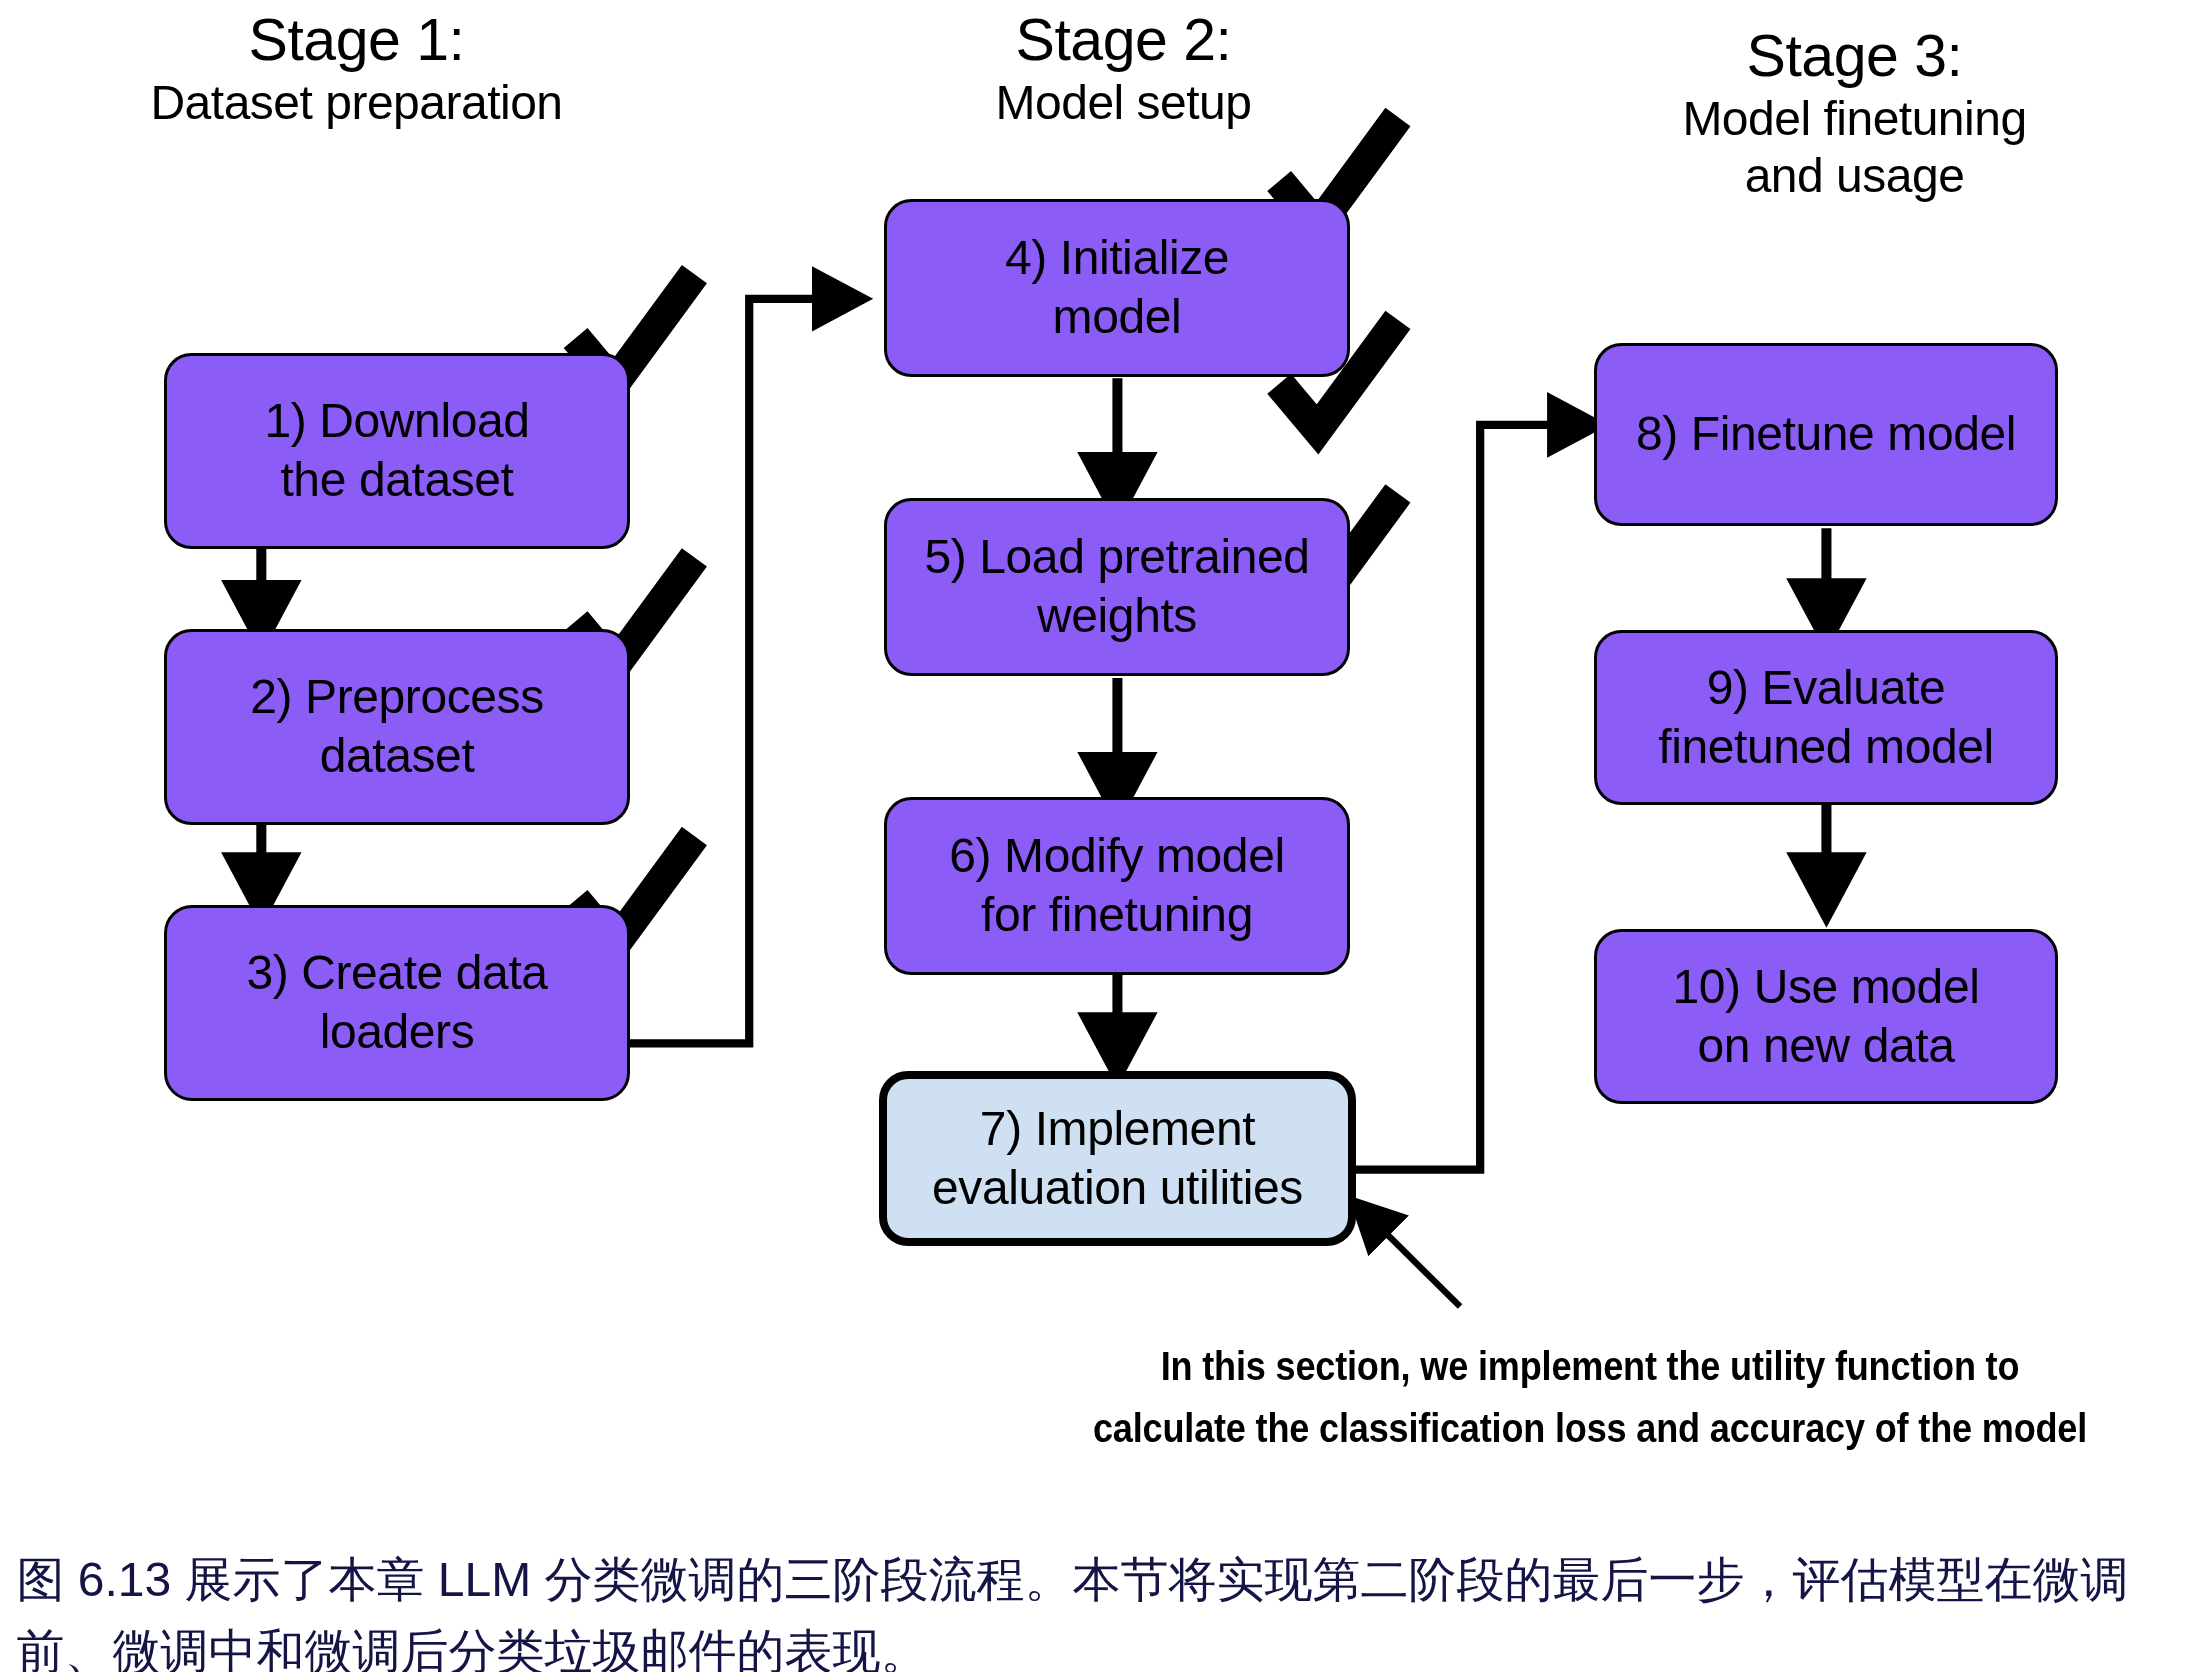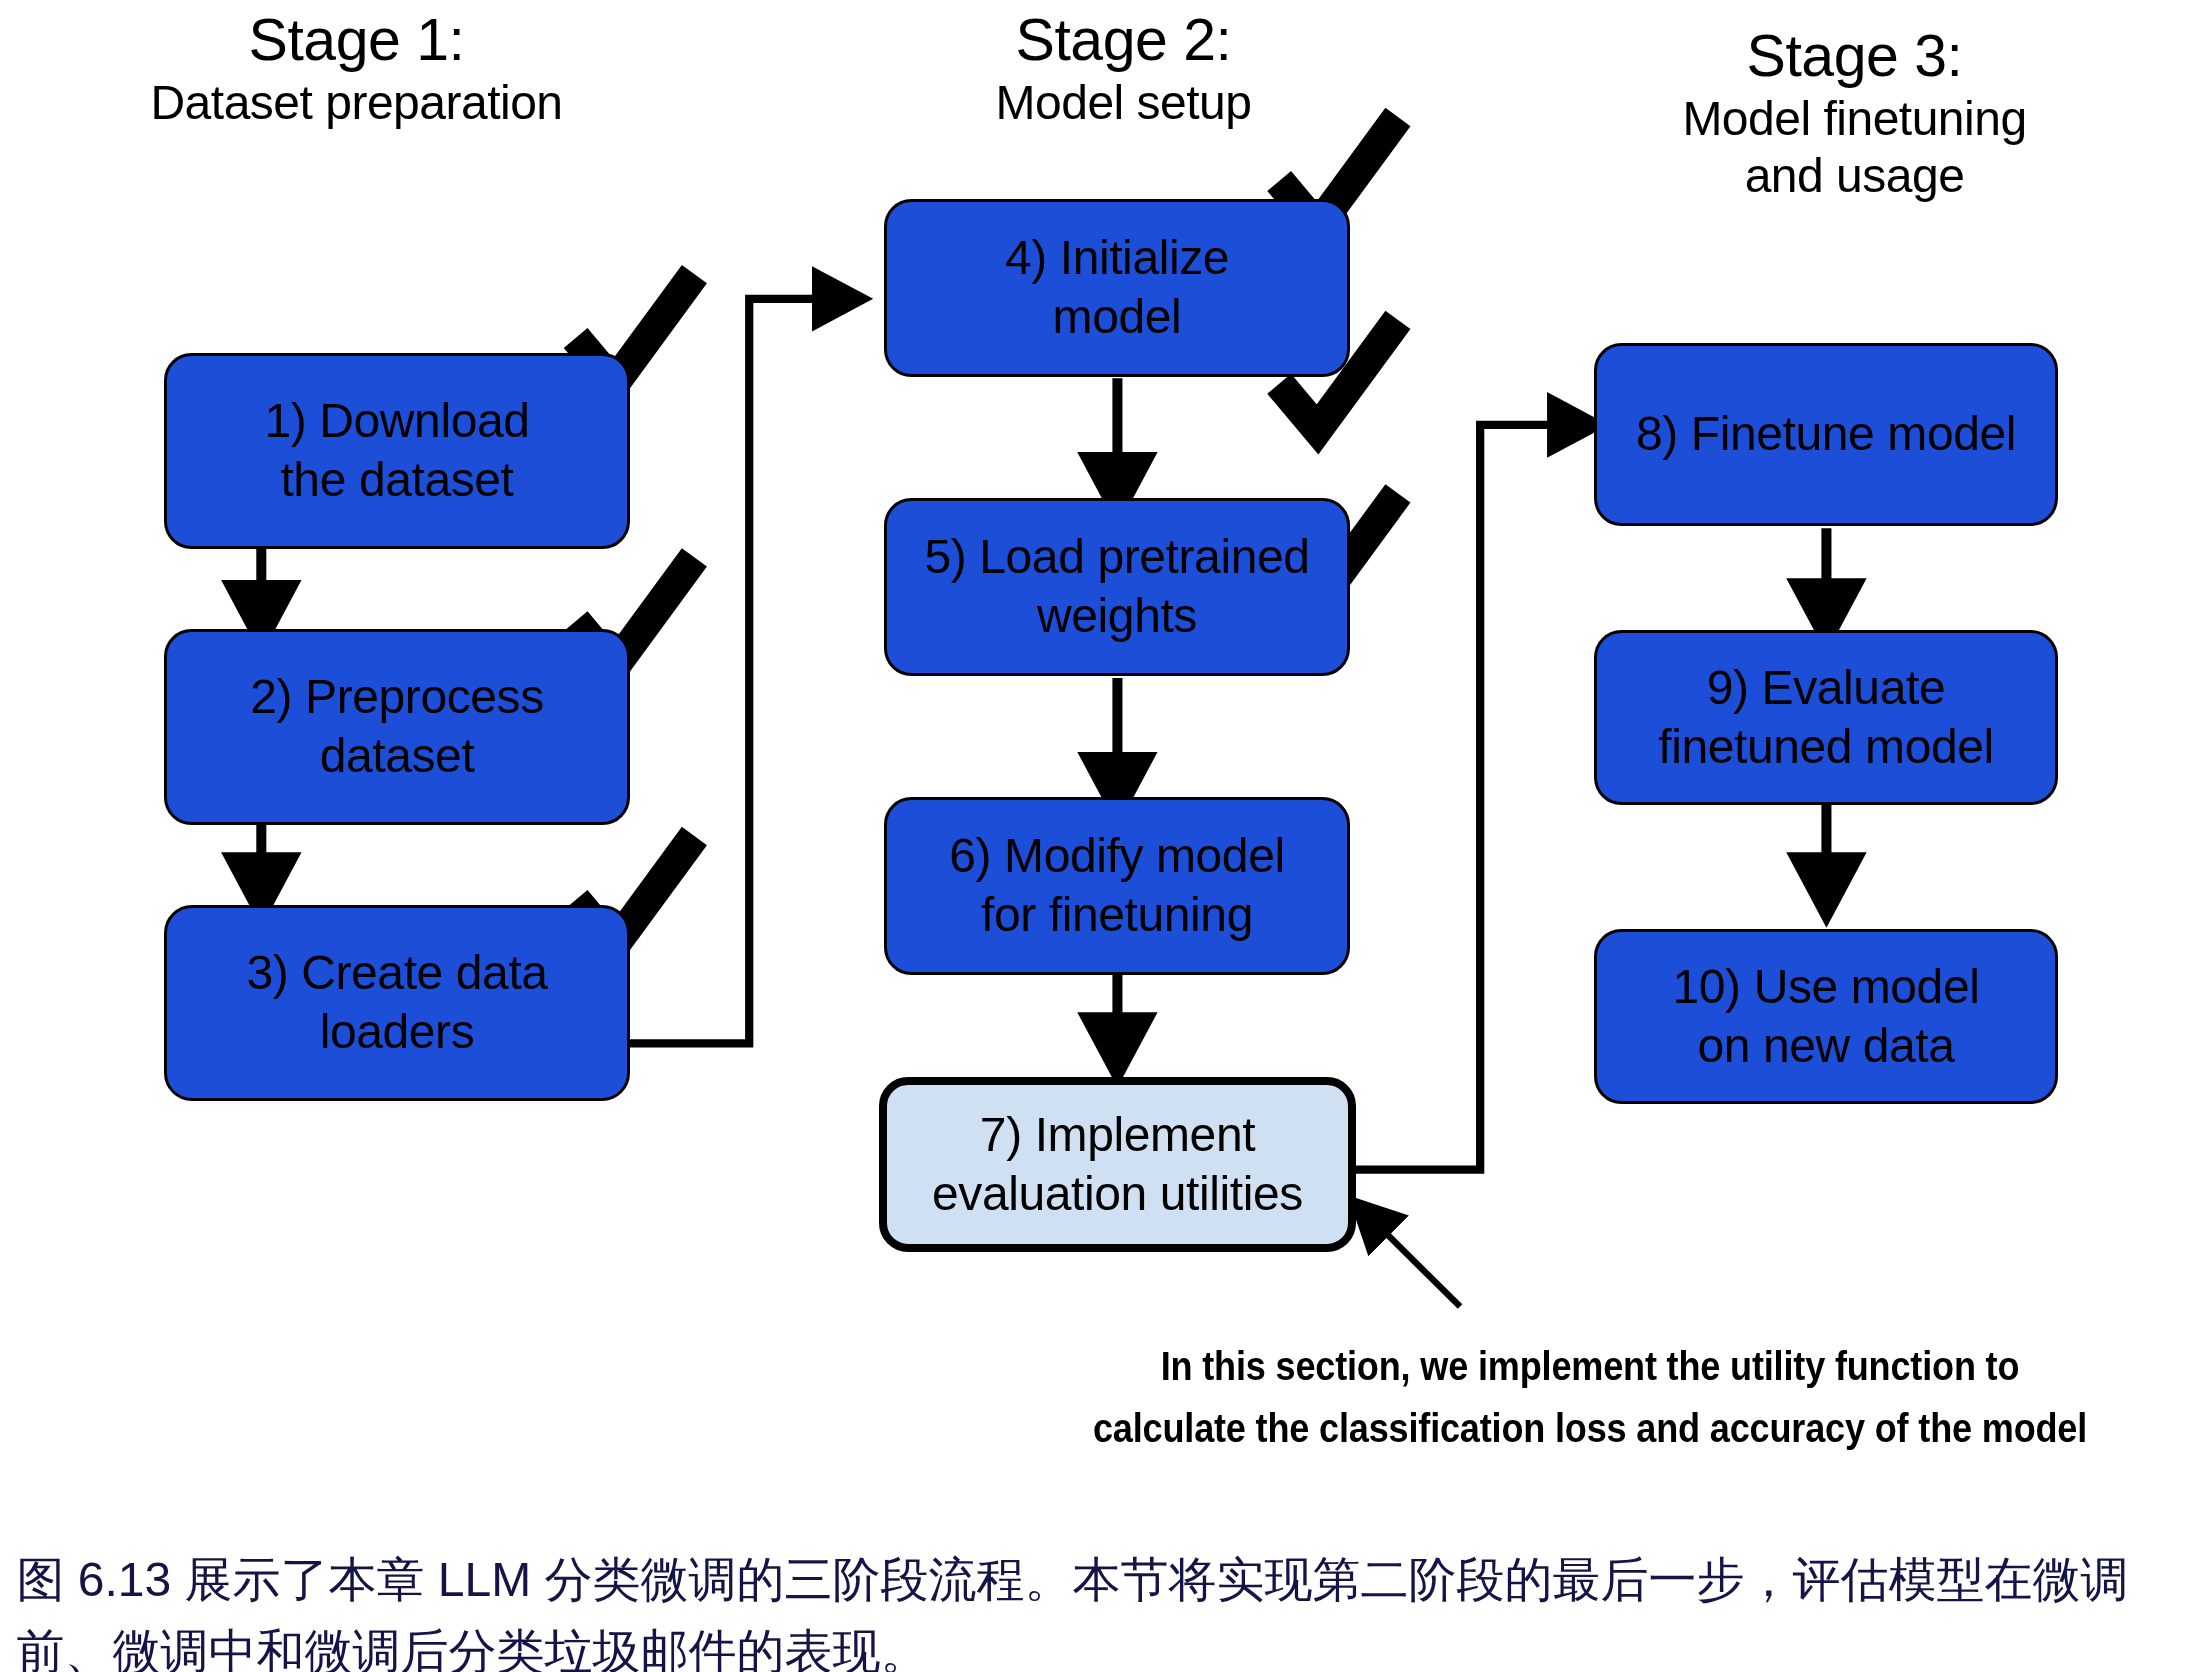--- a/index.html
+++ b/index.html
@@ -44,35 +44,34 @@
     font-size: 48px;
     letter-spacing: -0.5px;
   }
 
   
   .node {
     position: absolute;
     box-sizing: border-box;
     border: 3.7px solid #000000;
     border-radius: 27.4px;
-    background: #1d4ed8;
+    background: #8b5cf6;
     display: flex;
     align-items: center;
     justify-content: center;
     text-align: center;
     color: #000000;
     font-size: 48px;
     line-height: 1.22;
     letter-spacing: -0.4px;
     padding: 0 9.1px;
   }
   .node.highlight {
     border-width: 8.2px;
     border-radius: 29px;
-    margin-top: 6px;
   }
   .node-label { display: block; }
 
   
   .annotation {
     position: absolute;
     color: #000000;
     font-weight: bold;
     font-size: 41px;
     line-height: 1.50;

